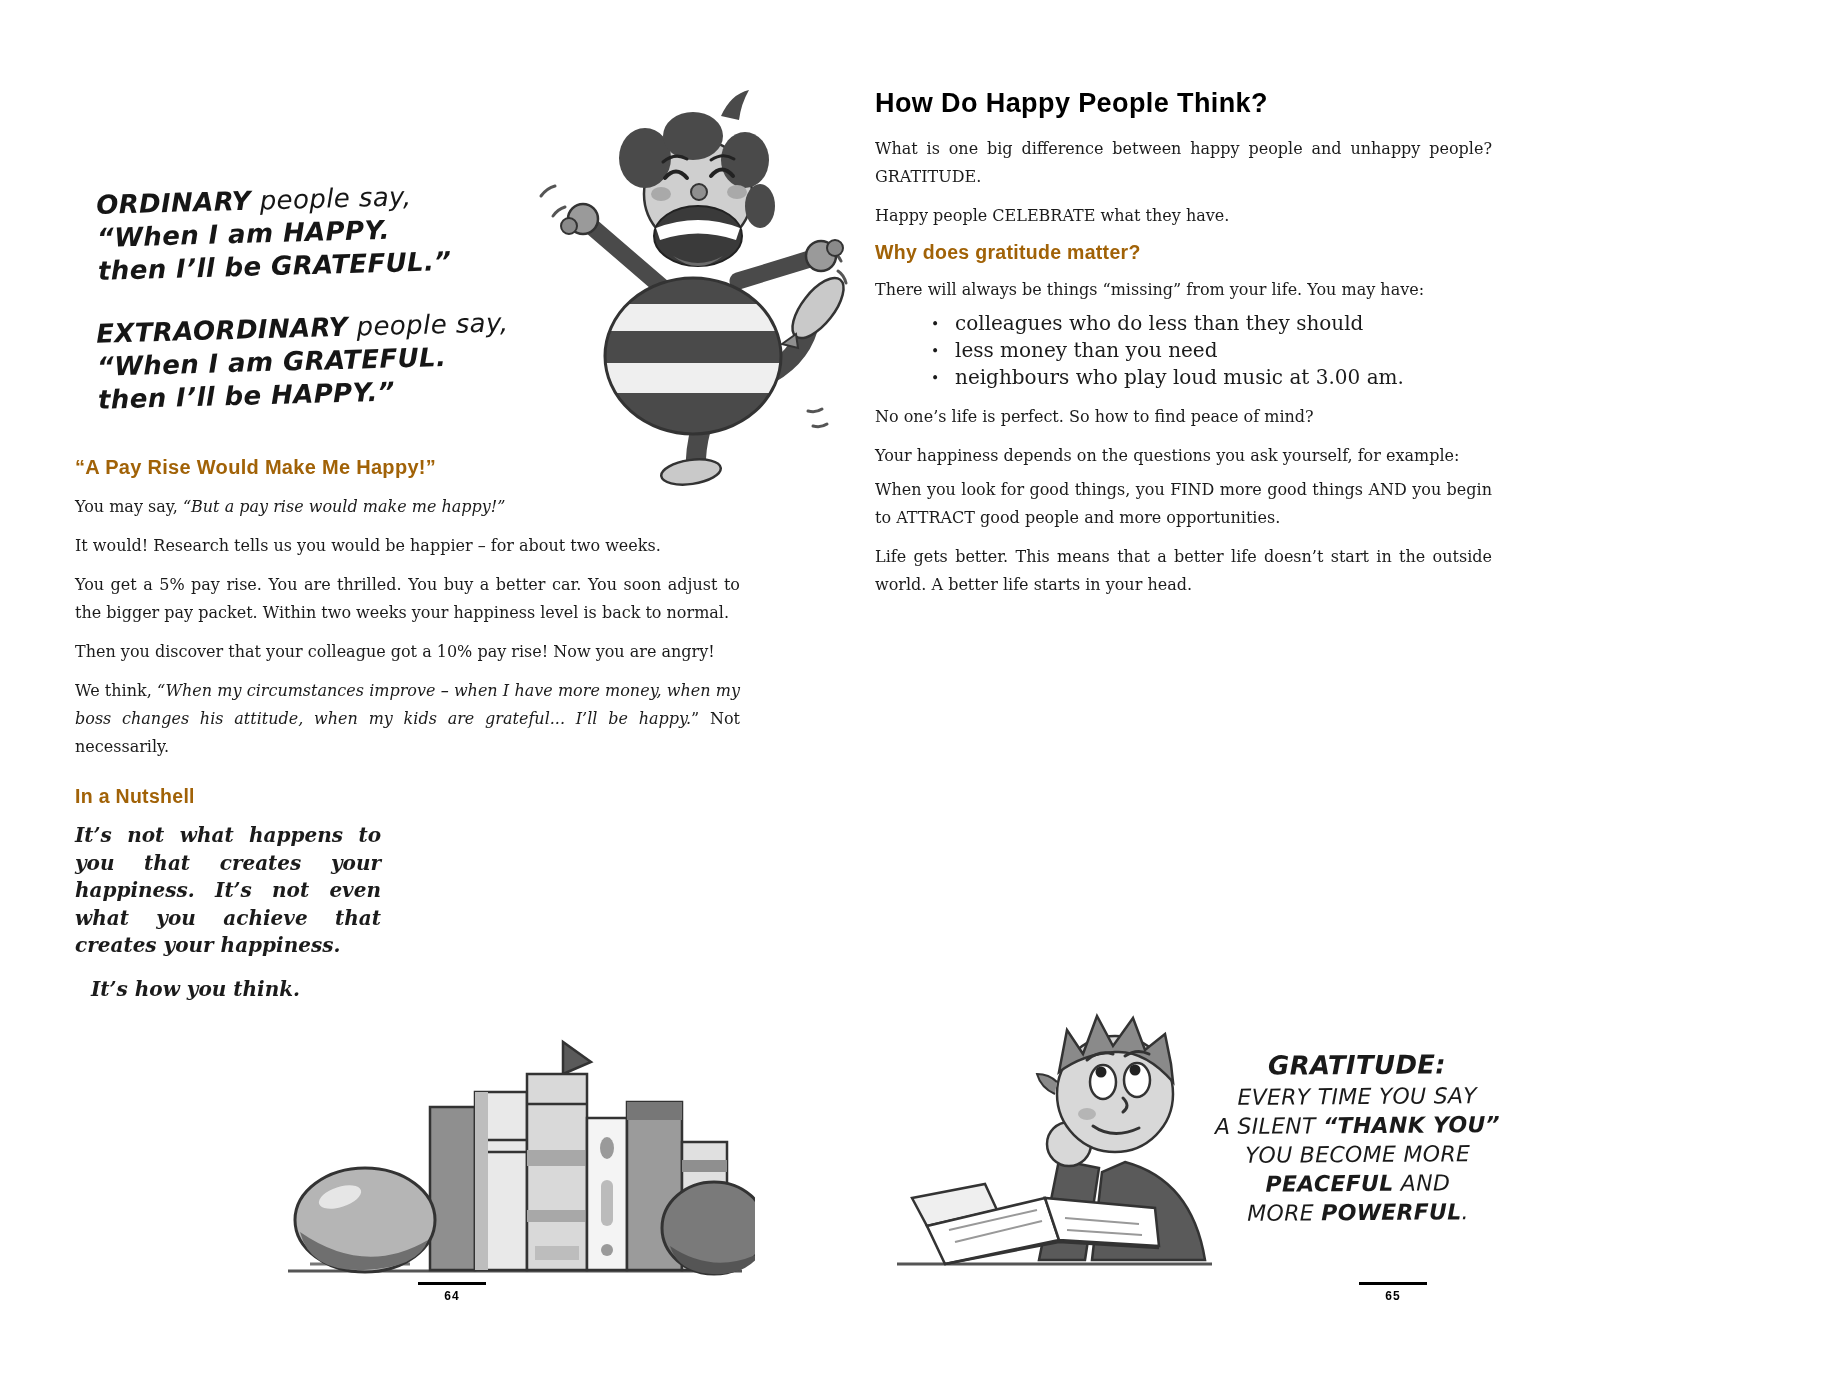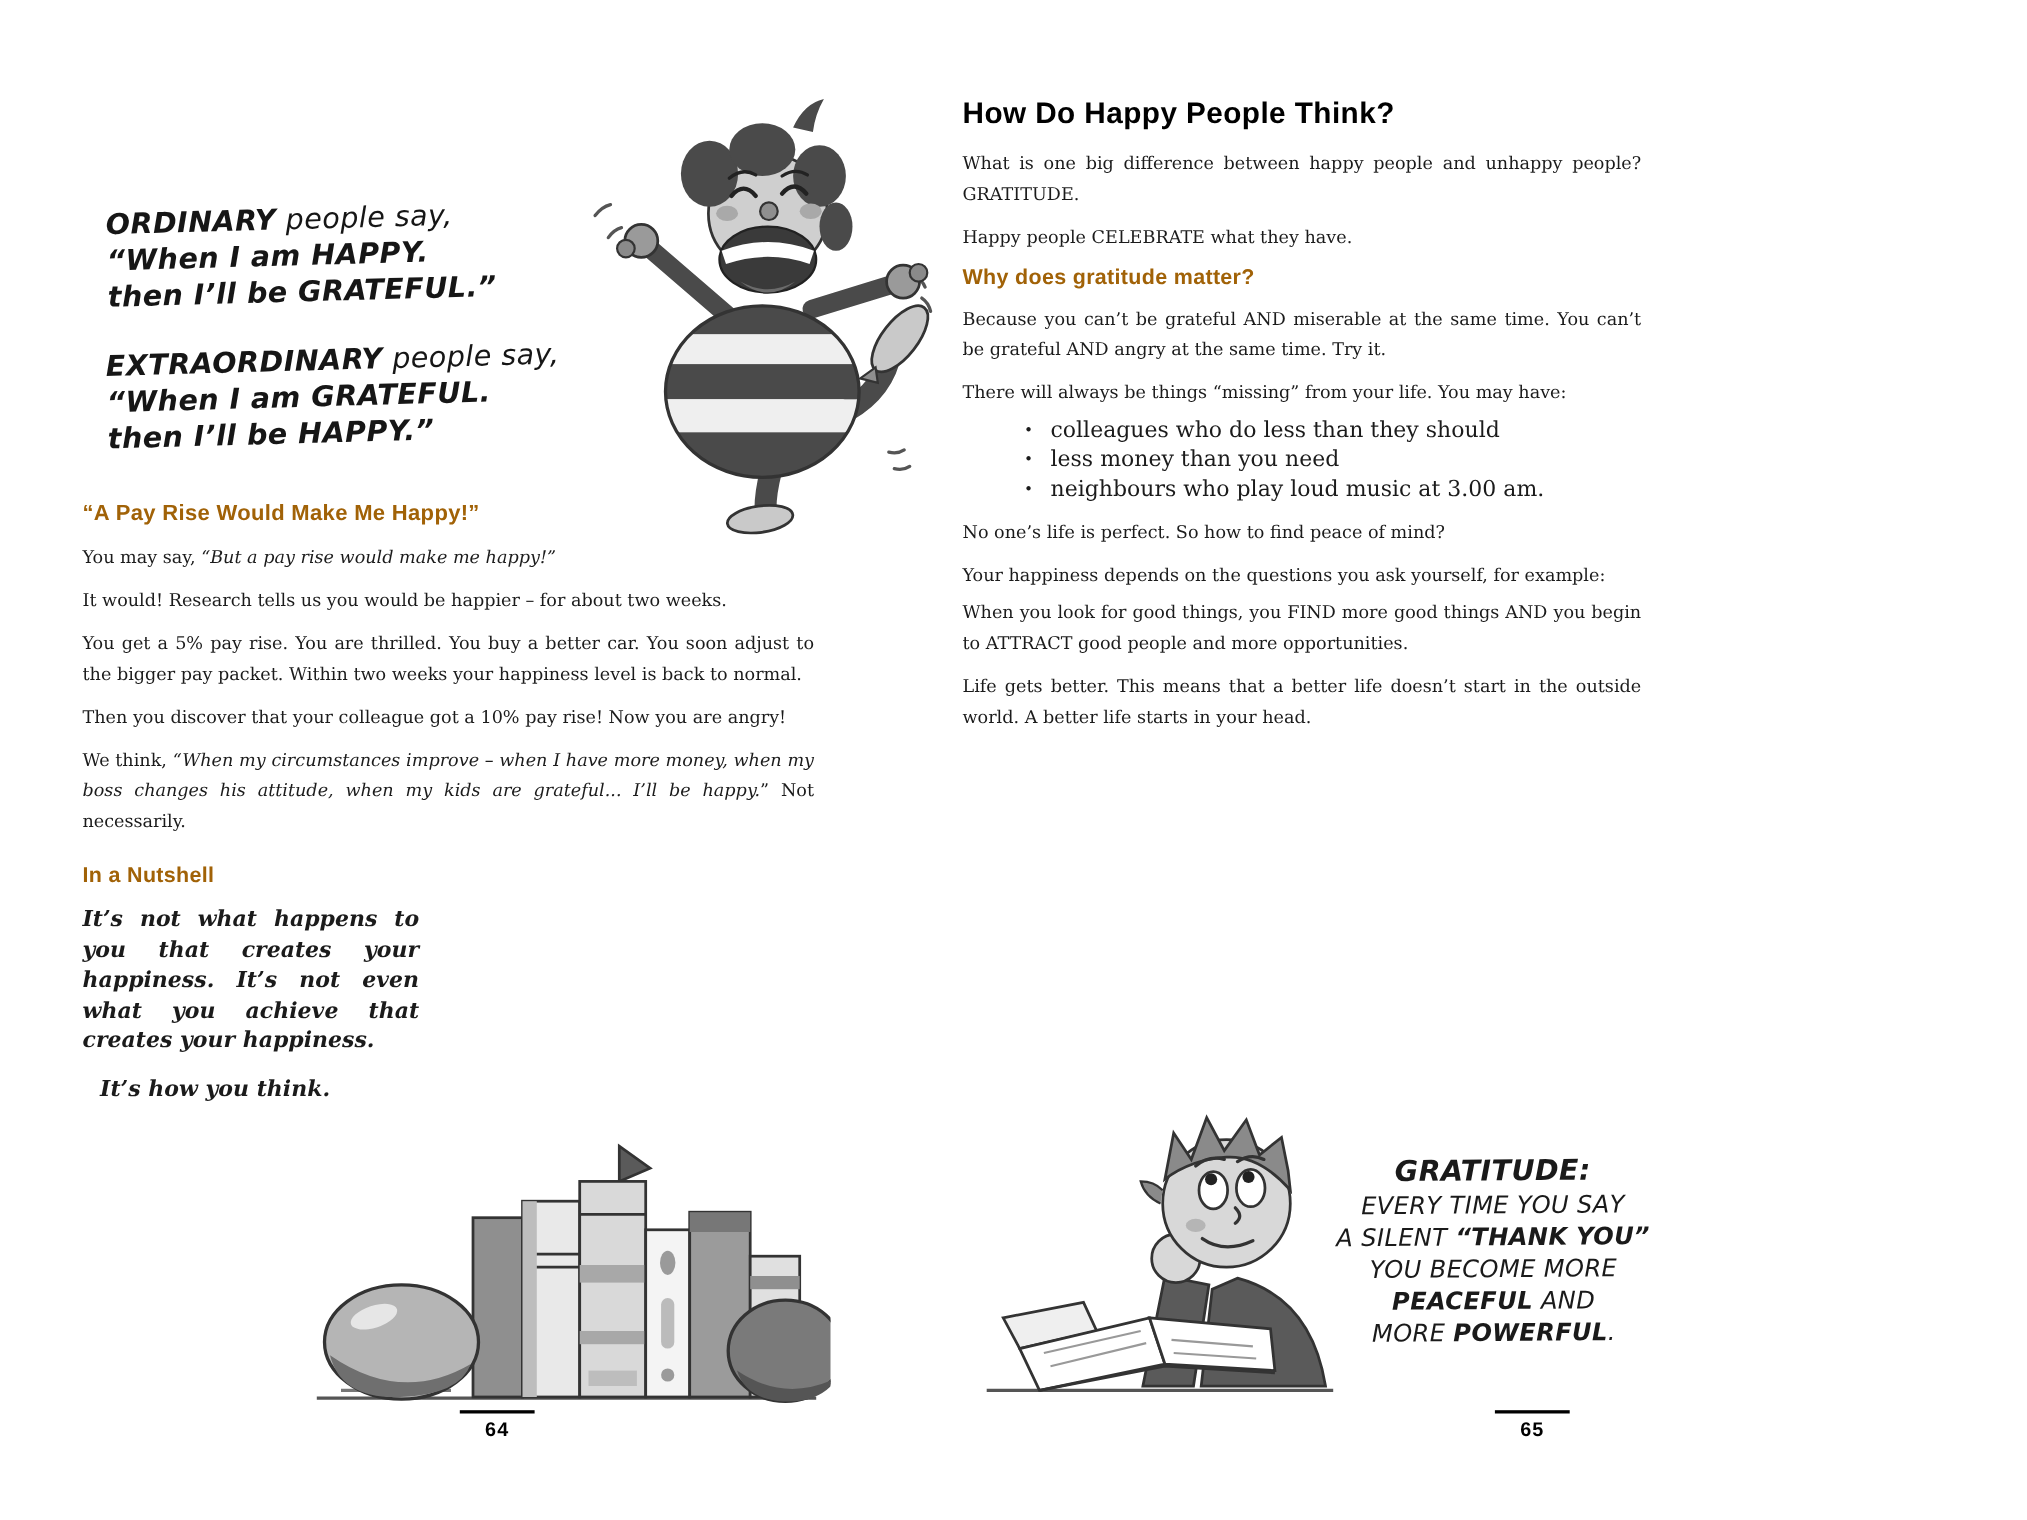--- a/index.html
+++ b/index.html
@@ -40,21 +40,21 @@
 
   
   .gratitude{position:absolute;left:330px;top:968px;width:305px;text-align:center;
              font-family:"DejaVu Sans",sans-serif;font-style:italic;font-size:22px;
              line-height:29px;letter-spacing:.3px;color:#1a1a1a;transform:rotate(-.4deg);}
   .gratitude .gline-first{font-size:26px;line-height:34px;}
 
   
   .footer{position:absolute;width:80px;text-align:center;top:1202px;}
   .footer .rule{width:68px;margin:0 auto;border-top:3.5px solid #000;}
-  .footer .num{font-family:"Liberation Sans",sans-serif;font-weight:bold;font-size:18px;
+  .footer .num{font-family:"Liberation Sans",sans-serif;font-weight:bold;font-size:12px;
                color:#000;margin-top:4px;letter-spacing:1px;}
   .footer-left{left:337px;}
   .footer-right{left:478px;}
 
   .illus{position:absolute;}
 </style>
 </head>
 <body>
 
 <div class="canvas">
@@ -195,21 +195,20 @@
   <div class="page page-right">
 
     <div class="right-flow">
       <h1 class="h-main">How Do Happy People Think?</h1>
 
       <p class="body">What is one big difference between happy people and unhappy people? GRATITUDE.</p>
       <p class="body" style="">Happy people CELEBRATE what they have.</p>
 
       <div class="h-sub">Why does gratitude matter?</div>
 
-      <p class="body">Because you can’t be grateful AND miserable at the same time. You can’t be grateful AND angry at the same time. Try it.</p>
       <p class="body" style="margin-bottom:6px;">There will always be things “missing” from your life. You may have:</p>
 
       <ul class="blt">
         <li>colleagues who do less than they should</li>
         <li>less money than you need</li>
         <li>neighbours who play loud music at 3.00 am.</li>
       </ul>
 
       <p class="body">No one’s life is perfect. So how to find peace of mind?</p>
       <p class="body" style="margin-bottom:6px;">Your happiness depends on the questions you ask yourself, for example:</p>

